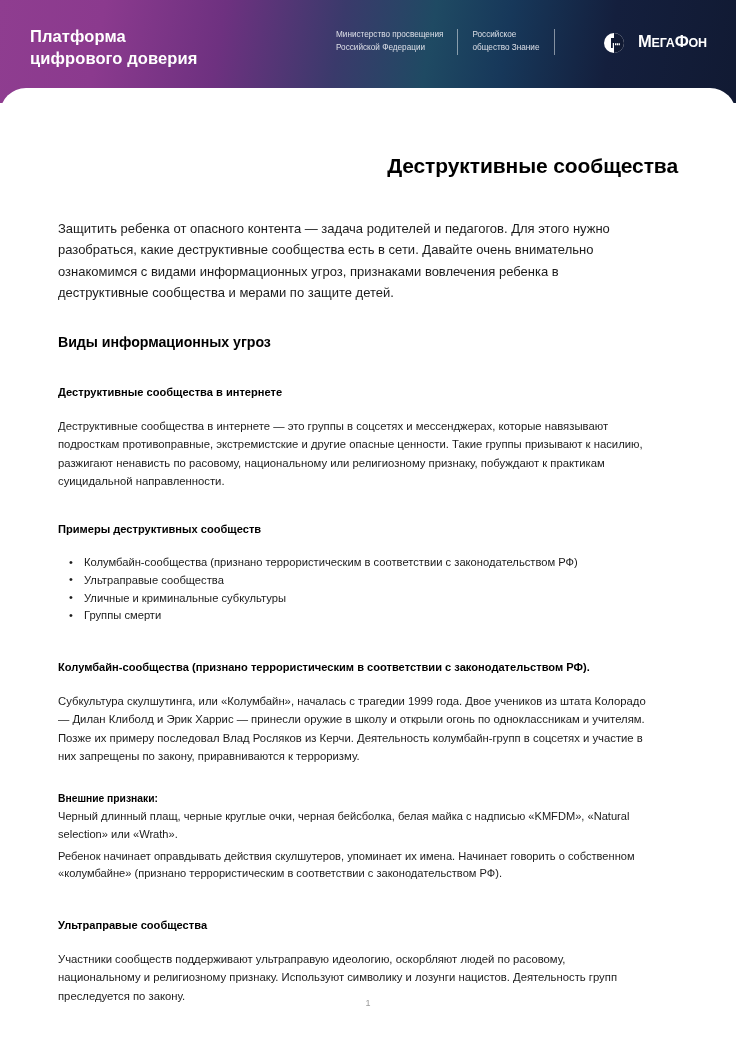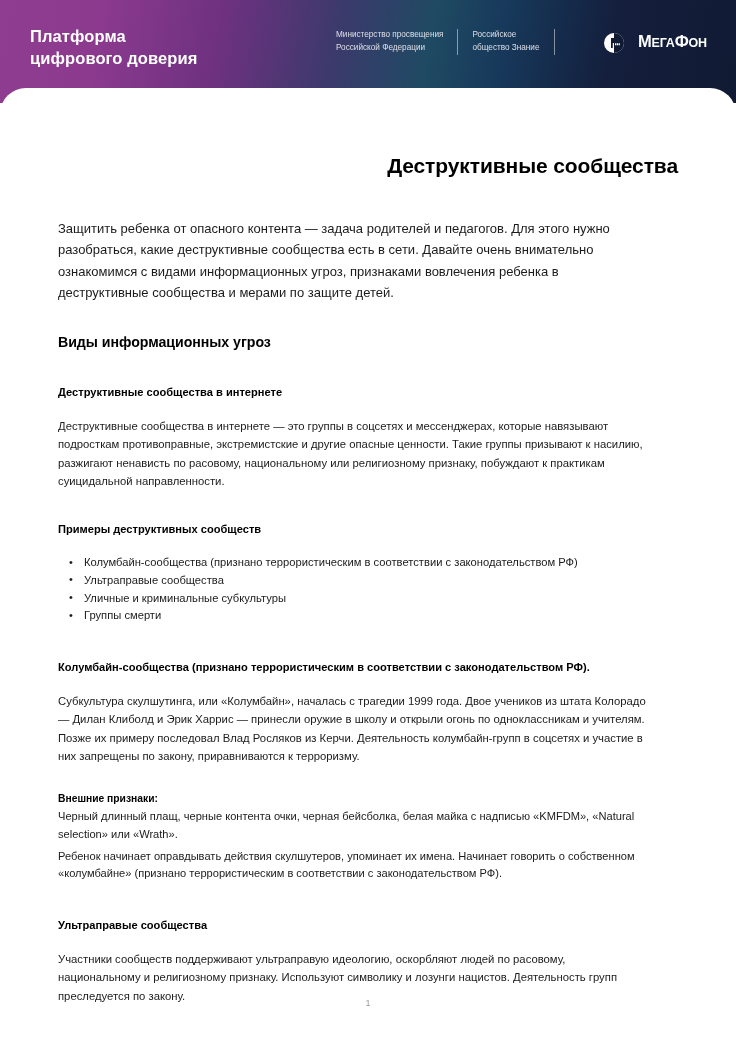--- a/index.html
+++ b/index.html
@@ -275,21 +275,21 @@
       <li>Ультраправые сообщества</li>
       <li>Уличные и криминальные субкультуры</li>
       <li>Группы смерти</li>
     </ul>
 
     <h3 class="sub">Колумбайн-сообщества (признано террористическим в соответствии с законодательством РФ).</h3>
 
     <p class="body">Субкультура скулшутинга, или «Колумбайн», началась с трагедии 1999 года. Двое учеников из штата Колорадо — Дилан Клиболд и Эрик Харрис — принесли оружие в школу и открыли огонь по одноклассникам и учителям. Позже их примеру последовал Влад Росляков из Керчи. Деятельность колумбайн-групп в соцсетях и участие в них запрещены по закону, приравниваются к терроризму.</p>
 
     <h4 class="minor">Внешние признаки:</h4>
-    <p class="minor-body">Черный длинный плащ, черные контента очки, черная бейсболка, белая майка с надписью «KMFDM», «Natural selection» или «Wrath».</p>
+    <p class="minor-body">Черный длинный плащ, черные круглые очки, черная бейсболка, белая майка с надписью «KMFDM», «Natural selection» или «Wrath».</p>
 
     <p class="minor-body">Ребенок начинает оправдывать действия скулшутеров, упоминает их имена. Начинает говорить о собственном «колумбайне» (признано террористическим в соответствии с законодательством РФ).</p>
 
     <h3 class="sub">Ультраправые сообщества</h3>
 
     <p class="body">Участники сообществ поддерживают ультраправую идеологию, оскорбляют людей по расовому, национальному и религиозному признаку. Используют символику и лозунги нацистов. Деятельность групп преследуется по закону.</p>
   </div>
 
   <div class="page-number">1</div>
 

